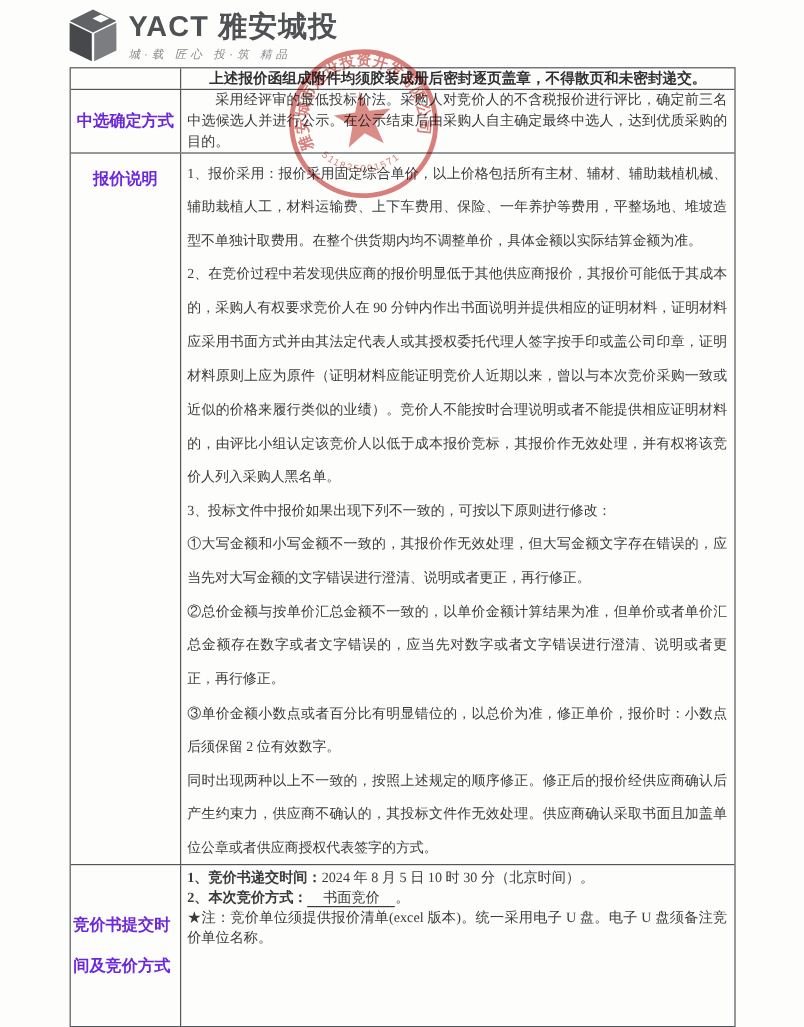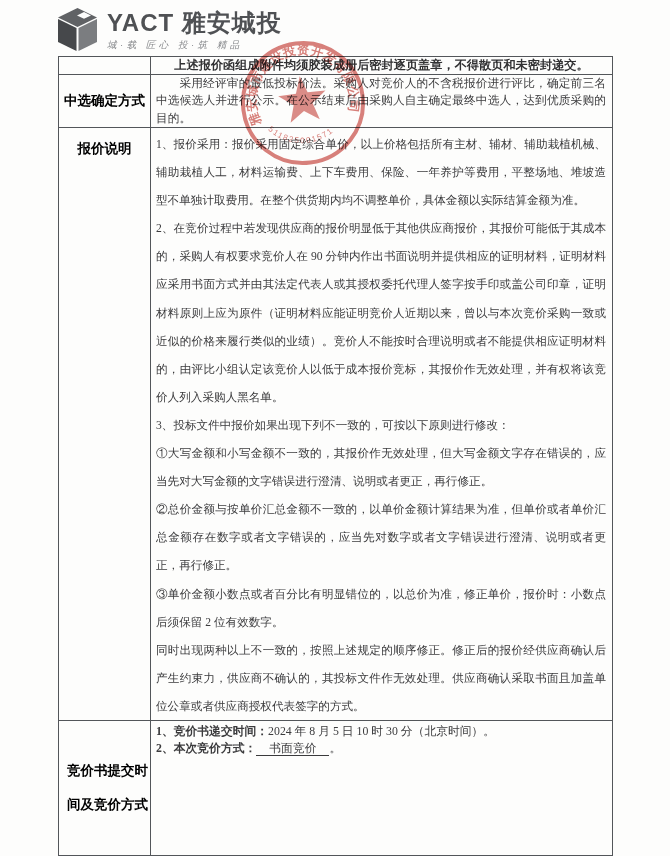--- a/index.html
+++ b/index.html
@@ -30,22 +30,22 @@
     position:absolute;left:58px;top:56px;width:553px;
     border:1.4px solid #53565a;
     background:transparent;
   }
   .row{display:flex;border-bottom:1px solid #53565a;}
   .row:last-child{border-bottom:none;}
   .label-cell{
     width:92px;flex:0 0 92px;box-sizing:border-box;
     border-right:1px solid #53565a;
     display:flex;align-items:center;justify-content:center;
-    font-weight:bold;font-size:13.5px;color:#000000;
-    text-align:right;padding:0 2px;
+    font-weight:bold;font-size:13.5px;color:#6d28d9;
+    text-align:left;padding:0 2px;
   }
   .body-cell{flex:1;box-sizing:border-box;overflow:hidden;}
 
   .row-notice{height:17px;}
   .row-notice .body-cell{
     font-weight:bold;font-size:12.2px;line-height:17px;text-align:center;color:#313133;
   }
 
   .row-selection{height:52px;}
   .row-selection .body-cell{
@@ -123,20 +123,21 @@
         <p>③单价金额小数点或者百分比有明显错位的，以总价为准，修正单价，报价时：小数点后须保留 2 位有效数字。</p>
         <p>同时出现两种以上不一致的，按照上述规定的顺序修正。修正后的报价经供应商确认后产生约束力，供应商不确认的，其投标文件作无效处理。供应商确认采取书面且加盖单位公章或者供应商授权代表签字的方式。</p>
       </div>
     </div>
 
     <div class="row row-submission">
       <div class="label-cell">竞价书提交时间及竞价方式</div>
       <div class="body-cell">
         <p><span class="bold">1、竞价书递交时间：</span><span>2024 年 8 月 5 日 10 时 30 分（北京时间）。</span></p>
         <p><span class="bold">2、本次竞价方式：</span><span class="uline-pad">书面竞价</span><span>。</span></p>
+        <p><span>★注：</span><span>竞价单位须提供报价清单(excel 版本)。统一采用电子 U 盘。电子 U 盘须备注竞价单位名称。</span></p>
       </div>
     </div>
 
   </div>
 
   <div class="seal">
     <svg viewBox="0 0 130 130">
       <defs>
         <path id="sealTopArc" d="M 22,82 A 47,47 0 1 1 108,82" fill="none"></path>
         <path id="sealBotArc" d="M 25,85 A 50,50 0 0 0 105,85" fill="none"></path>

